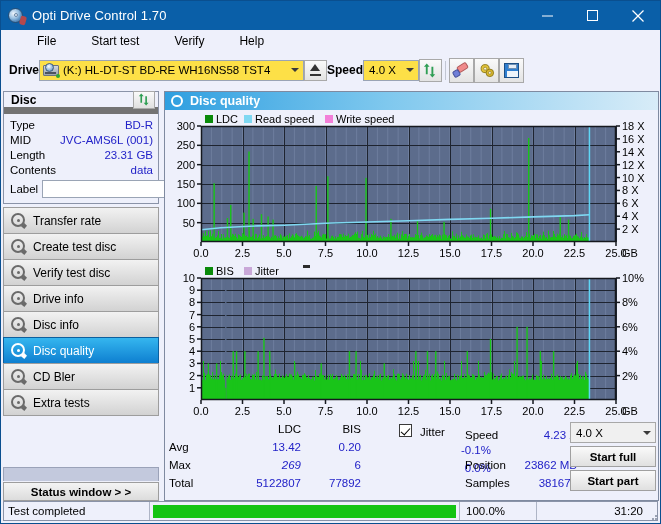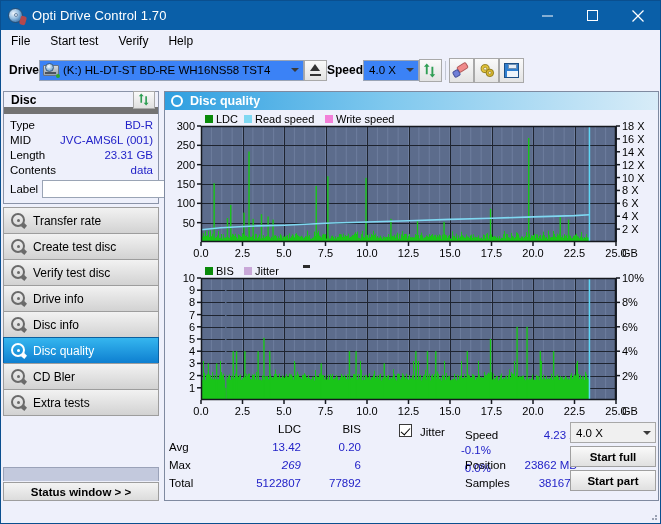--- a/index.html
+++ b/index.html
@@ -42,32 +42,32 @@
   .win-btn {
     width:45px; height:29px; display:flex; align-items:center; justify-content:center;
     color:#fff; font-size:13px; line-height:1;
   }
   .win-btn.close-btn { font-size:15px; }
   .win-btn svg { display:block; }
 
   
   .menubar {
     height:23px; background:#eef0fb; display:flex; align-items:center;
-    padding-left:0; gap:0px; border-bottom:1px solid #eef0fb;
+    padding-left:26px; gap:15px; border-bottom:1px solid #eef0fb;
   }
   .menu-item { padding:3px 10px; font-size:12px; color:#000; }
 
   
   .drivebar {
     height:34px; display:flex; align-items:center; padding:0 6px 0 8px; 
     background:#eef0fb;
   }
   .lbl-bold { font-weight:bold; font-size:12px; color:#000; }
   .combo {
-    height:21px; background:#3b82f6; border:1px solid #9aa4b5;
+    height:21px; background:#fde047; border:1px solid #9aa4b5;
     display:flex; align-items:center; font-size:11.5px; color:#000;
     padding-left:3px; position:relative;
   }
   .combo.drive { width:265px; }
   .combo.speed { width:56px; padding-left:5px; }
   .combo.speed2 { width:86px; padding-left:5px; background:#f0f0f0; border:1px solid #a8a8a8; }
   .combo .arrow {
     margin-left:auto; width:17px; height:19px; display:flex; align-items:center; justify-content:center;
   }
   .combo .arrow::after {
@@ -1542,19 +1542,30 @@
       </div>
       <div class="btn-std" style="left:405px; top:26px; width:86px; height:21px;">
         <span>Start full</span>
       </div>
       <div class="btn-std" style="left:405px; top:50px; width:86px; height:21px;">
         <span>Start part</span>
       </div>
     </div>
   </div>
 
+  <div class="statusbar">
+    <div class="sb-text">Test completed</div>
+    <div class="sb-divider"></div>
+    <div class="sb-prog">
+      <div class="bar" id="progbar" style="width: 100%;"></div>
+    </div>
+    <div class="sb-divider"></div>
+    <div class="sb-pct">100.0%</div>
+    <div class="sb-divider"></div>
+    <div class="sb-time">31:20</div>
+  </div>
   <div class="grip">
     <i style="left:7px;top:7px"></i>
       <i style="left:4px;top:7px"></i>
       <i style="left:7px;top:4px"></i>
   </div>
 
 </div>
 
 </body></html>

